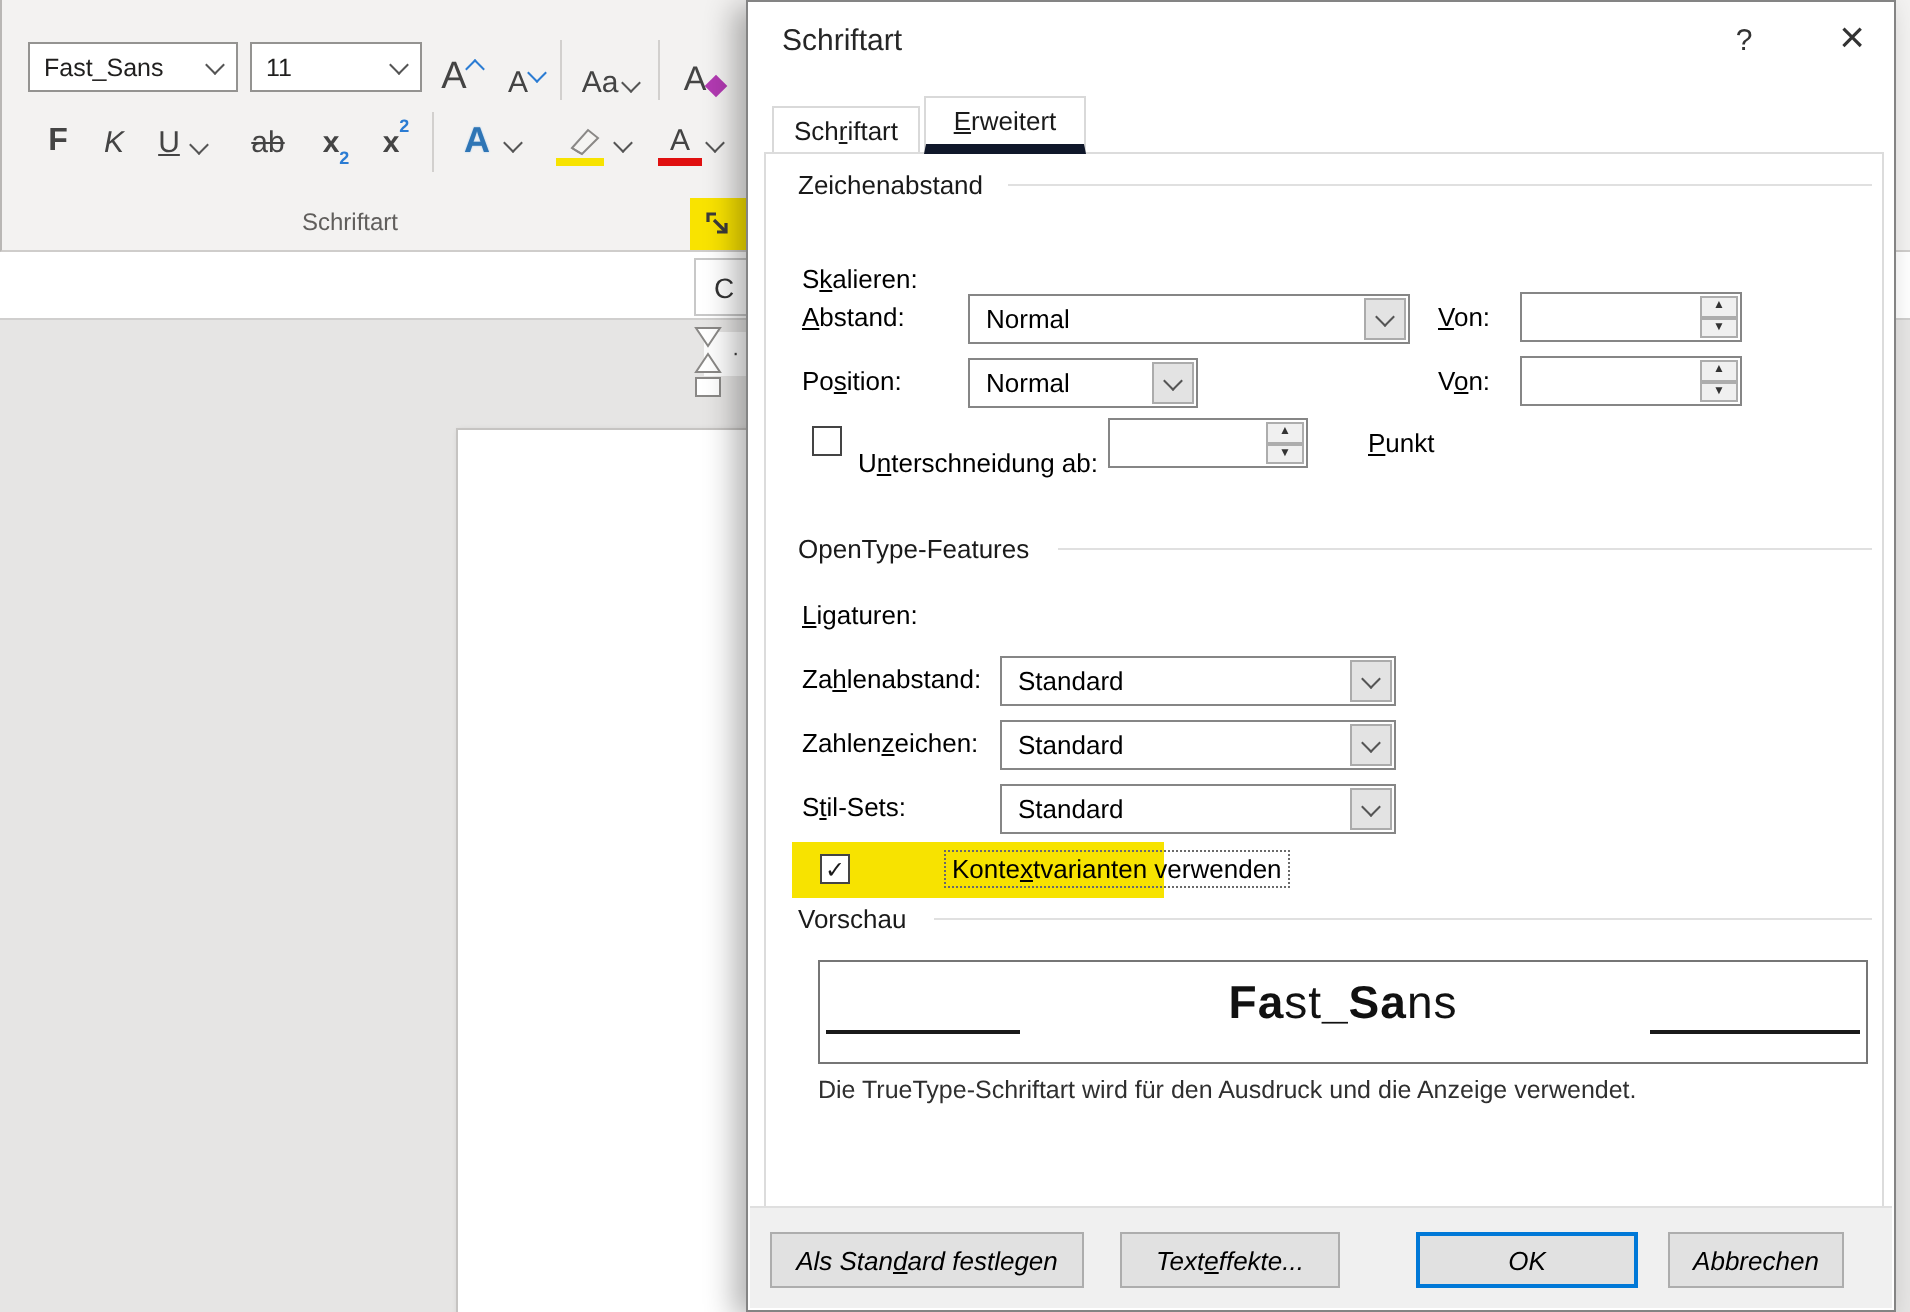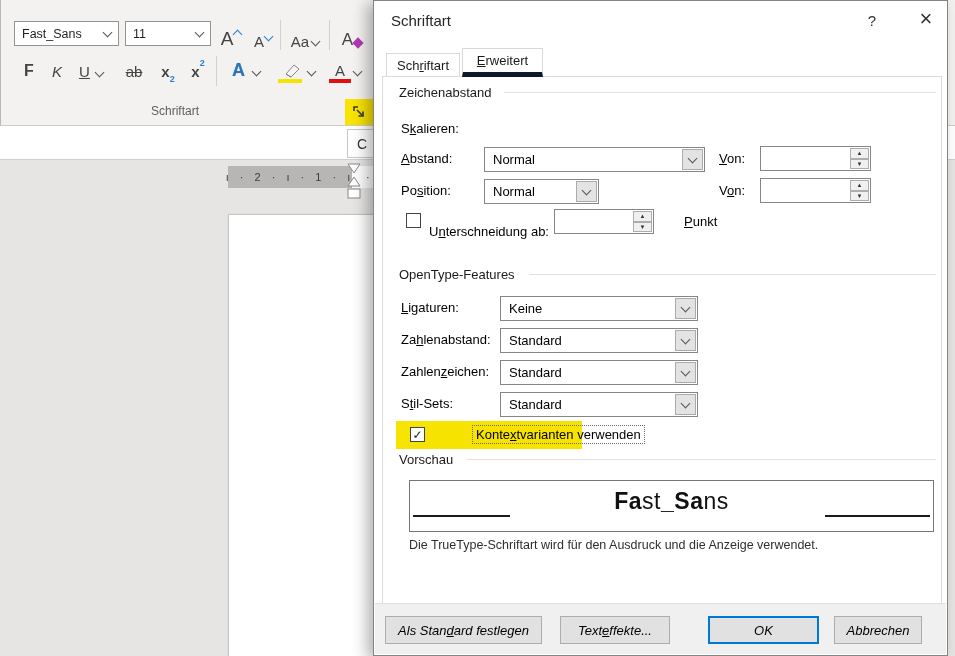--- a/index.html
+++ b/index.html
@@ -147,23 +147,20 @@
     </div>
   </div>
 
   <div class="belt">
     <div class="cbox">
       <span>C</span>
     </div>
   </div>
 
   <div class="docarea">
-    <div class="ruler-band">
-      <span class="marks">ı · 2 · ı · 1 · ı</span>
-    </div>
     <div class="ruler-white">
       <span class="marks">· ı</span>
     </div>
     <svg class="abs" style="left:346px;top:3px;z-index:3;" width="16" height="44" viewBox="0 0 16 44">
       <polygon points="2,1 14,1 8,10" fill="#fff" stroke="#8a8886" stroke-width="1"></polygon>
       <polygon points="8,14 2,23 14,23" fill="#fff" stroke="#8a8886" stroke-width="1"></polygon>
       <rect x="2" y="26" width="12" height="9" fill="#fff" stroke="#8a8886" stroke-width="1"></rect>
     </svg>
     <div class="page"></div>
   </div>
@@ -178,21 +175,21 @@
     </div>
     <div class="tab active">
       <span><span></span><span class="ak">E</span><span>rweitert</span></span>
     </div>
 
     <div class="content"></div>
 
     <div class="gtitle" style="left:25px;top:84px;">Zeichenabstand</div>
     <div class="gline" style="left:130px;top:91px;width:432px;"></div>
 
-    <div class="lbl" style="left:27px;top:120px;text-align:right;"><span>S</span><span class="ak">k</span><span>alieren:</span></div>
+    <div class="lbl" style="left:27px;top:131px;text-align:right;"><span>S</span><span class="ak">k</span><span>alieren:</span></div>
 
     <div class="lbl" style="left:27px;top:150px;"><span></span><span class="ak">A</span><span>bstand:</span></div>
     <div class="combo" style="left:110px;top:146px;width:221px;">
       <span>Normal</span>
       <span class="dd">
           <i class="chev"></i>
         </span>
     </div>
     <div class="lbl" style="left:345px;top:150px;"><span></span><span class="ak">V</span><span>on:</span></div>
     <div class="spin" style="left:386px;top:145px;width:111px;">
@@ -227,26 +224,20 @@
         <span class="sb">▲</span>
         <span class="sb">▼</span>
       </span>
     </div>
     <div class="lbl" style="left:310px;top:213px;"><span></span><span class="ak">P</span><span>unkt</span></div>
 
     <div class="gtitle" style="left:25px;top:266px;">OpenType-Features</div>
     <div class="gline" style="left:155px;top:273px;width:407px;"></div>
 
     <div class="lbl" style="left:27px;top:299px;"><span></span><span class="ak">L</span><span>igaturen:</span></div>
-    <div class="combo" style="left:126px;top:295px;width:198px;">
-      <span>Keine</span>
-      <span class="dd">
-          <i class="chev"></i>
-        </span>
-    </div>
 
     <div class="lbl" style="left:27px;top:331px;"><span>Za</span><span class="ak">h</span><span>lenabstand:</span></div>
     <div class="combo" style="left:126px;top:327px;width:198px;">
       <span>Standard</span>
       <span class="dd">
           <i class="chev"></i>
         </span>
     </div>
 
     <div class="lbl" style="left:27px;top:363px;"><span>Zahlen</span><span class="ak">z</span><span>eichen:</span></div>

